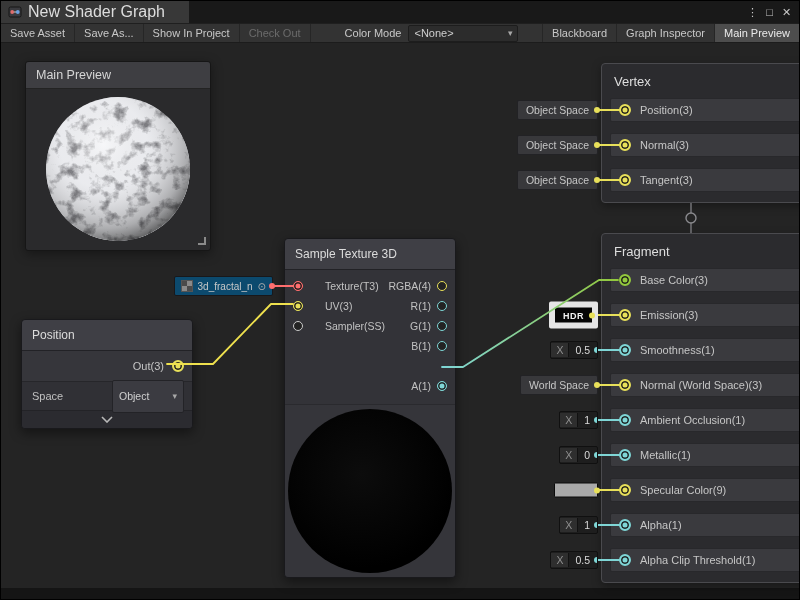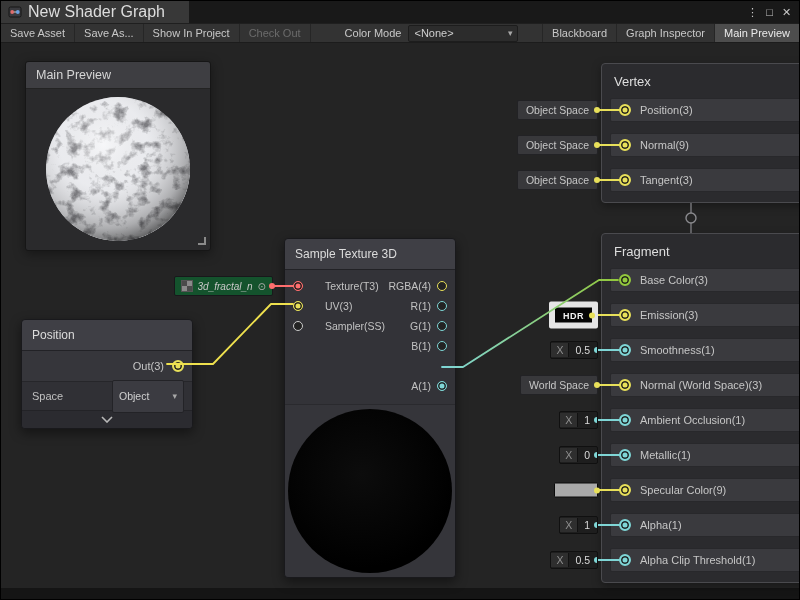--- a/index.html
+++ b/index.html
@@ -64,21 +64,21 @@
   .node-title{height:30px;display:flex;align-items:center;padding:0 10px;background:#3F3F45;color:#DCDCDC;font-size:12px;border-bottom:1px solid #222226;border-radius:4px 4px 0 0;}
   
   #sample-node{left:283px;top:195px;width:172px;}
   .sn-ports{position:relative;padding:6px 0 8px;}
   .sn-row{position:relative;height:20px;display:flex;align-items:center;}
   .sn-row.gap-top{margin-top:20px;padding-left:46px;}
   .sn-in{display:flex;align-items:center;gap:22px;padding-left:8px;}
   .sn-out{margin-left:auto;display:flex;align-items:center;gap:6px;padding-right:8px;}
   .sn-label{font-size:10.5px;color:#C2C2C2;white-space:nowrap;}
   .sn-mini{position:absolute;left:-12px;top:50%;margin-top:-1px;height:2px;width:25px;background:var(--c);z-index:1;}
-  .tex-widget{position:absolute;right:calc(100% + 12px);top:50%;transform:translateY(-50%);display:flex;align-items:center;gap:5px;height:18px;background:#14532d;border:1px solid #18181B;border-radius:2px;padding:0 6px;z-index:2;font-style:italic;--c:var(--port-red);}
+  .tex-widget{position:absolute;right:calc(100% + 12px);top:50%;transform:translateY(-50%);display:flex;align-items:center;gap:5px;height:18px;background:#0c4a6e;border:1px solid #18181B;border-radius:2px;padding:0 6px;z-index:2;--c:var(--port-red);}
   .tex-widget::after{content:"";position:absolute;right:-3px;top:50%;margin-top:-3px;width:6px;height:6px;border-radius:50%;background:var(--c);}
   .tex-thumb{width:12px;height:12px;border:1px solid #555;box-sizing:border-box;background:conic-gradient(#8A8A8A 0 25%,#4A4A4A 0 50%,#8A8A8A 0 75%,#4A4A4A 0);}
   .tex-name{font-size:10px;color:#C8C8C8;max-width:66px;overflow:hidden;text-overflow:ellipsis;}
   .tex-picker{font-size:10px;color:#AFAFAF;}
   .sn-preview{position:relative;height:172px;border-top:1px solid #2A2A2E;background:#35353A;border-radius:0 0 4px 4px;}
   .black-sphere{position:absolute;left:50%;top:50%;transform:translate(-50%,-50%);width:164px;height:164px;border-radius:50%;background:radial-gradient(circle at 45% 40%,#0C0C0C,#000 70%);}
   
   #position-node{left:20px;top:276px;width:172px;}
   .pn-out-row{height:30px;display:flex;align-items:center;justify-content:flex-end;gap:8px;padding:0 8px;background:#36363B;}
   .pn-space-row{height:28px;display:flex;align-items:center;justify-content:space-between;padding:0 8px 0 10px;background:#303035;border-top:1px solid #26262A;font-size:11px;color:#C0C0C0;}
@@ -168,21 +168,21 @@
         <div class="brow">
           <div class="widget enum c-yellow">Object Space</div>
           <span class="mini-wire c-yellow"></span>
           <span class="port filled c-yellow"></span>
           <span class="blabel">Position(3)</span>
         </div>
         <div class="brow">
           <div class="widget enum c-yellow">Object Space</div>
           <span class="mini-wire c-yellow"></span>
           <span class="port filled c-yellow"></span>
-          <span class="blabel">Normal(9)</span>
+          <span class="blabel">Normal(3)</span>
         </div>
         <div class="brow">
           <div class="widget enum c-yellow">Object Space</div>
           <span class="mini-wire c-yellow"></span>
           <span class="port filled c-yellow"></span>
           <span class="blabel">Tangent(3)</span>
         </div>
       </div>
     </div>
 

